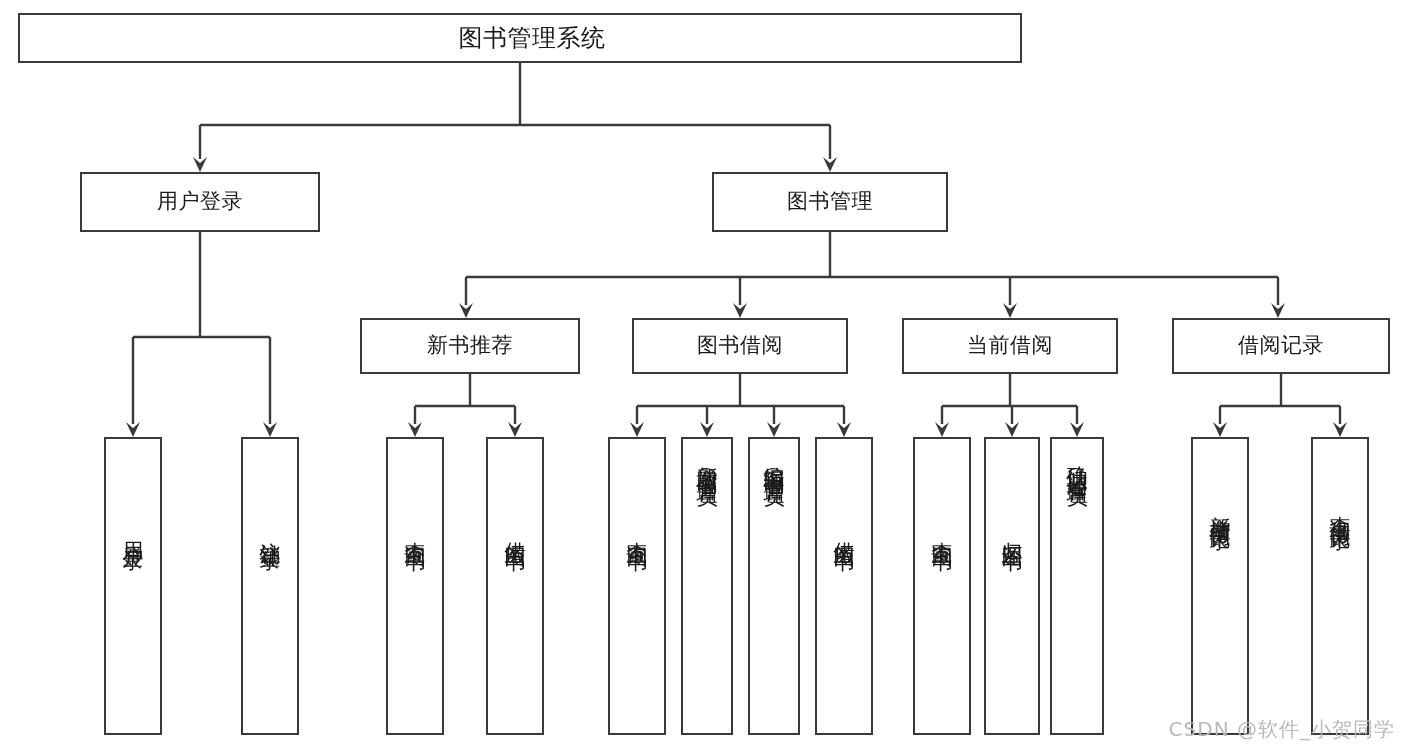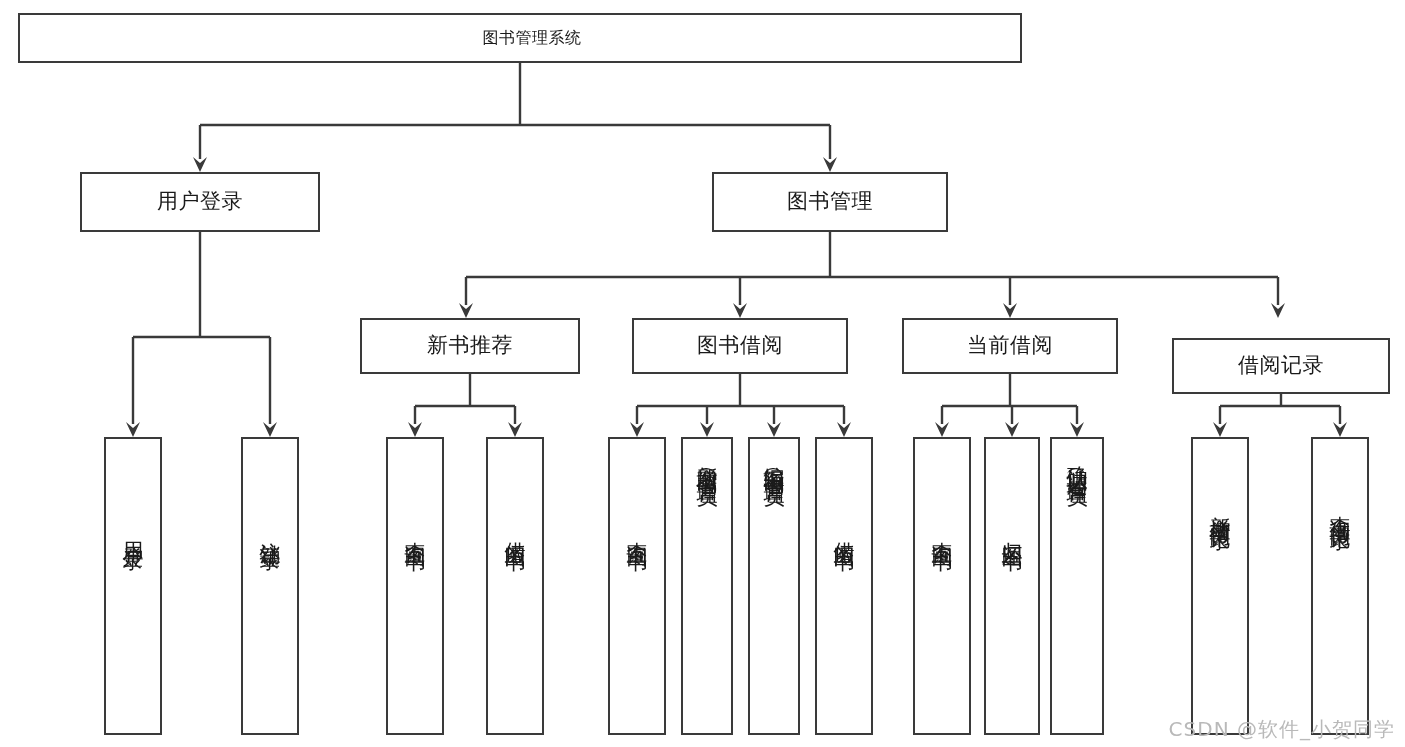--- a/index.html
+++ b/index.html
@@ -35,21 +35,21 @@
     align-items: center;
     justify-content: center;
     color: #1a1a1a;
   }
   .node.horiz {
     font-size: 21px;
     letter-spacing: 0.5px;
     line-height: 1.2;
   }
   .node.root {
-    font-size: 16px;
+    font-size: 24px;
     padding-left: 24px;
   }
   .node.leaf {
     font-size: 21px;
     align-items: flex-start;
     justify-content: center;
     padding-top: 8px;
   }
   .vtext {
     writing-mode: vertical-rl;
@@ -154,21 +154,21 @@
 
   <div class="node horiz" style="left: 360px; top: 318px; width: 220px; height: 56px; text-align: center;">
     <span>新书推荐</span>
   </div>
   <div class="node horiz" style="left: 902px; top: 318px; width: 216px; height: 56px;">
     <span>当前借阅</span>
   </div>
   <div class="node horiz" style="left: 632px; top: 318px; width: 216px; height: 56px;">
     <span>图书借阅</span>
   </div>
-  <div class="node horiz" style="left: 1172px; top: 318px; width: 218px; height: 56px; margin-top: 20px;">
+  <div class="node horiz" style="left: 1172px; top: 318px; width: 218px; height: 56px;">
     <span>借阅记录</span>
   </div>
 
   <div class="node leaf pad-top-sm" style="left: 104px; top: 437px; width: 58px; height: 298px;">
     <span class="vtext">用户登录</span>
   </div>
   <div class="node leaf pad-top-sm" style="left: 241px; top: 437px; width: 58px; height: 298px;">
     <span class="vtext">注销登录</span>
   </div>
   <div class="node leaf pad-top-sm" style="left: 386px; top: 437px; width: 58px; height: 298px;">

